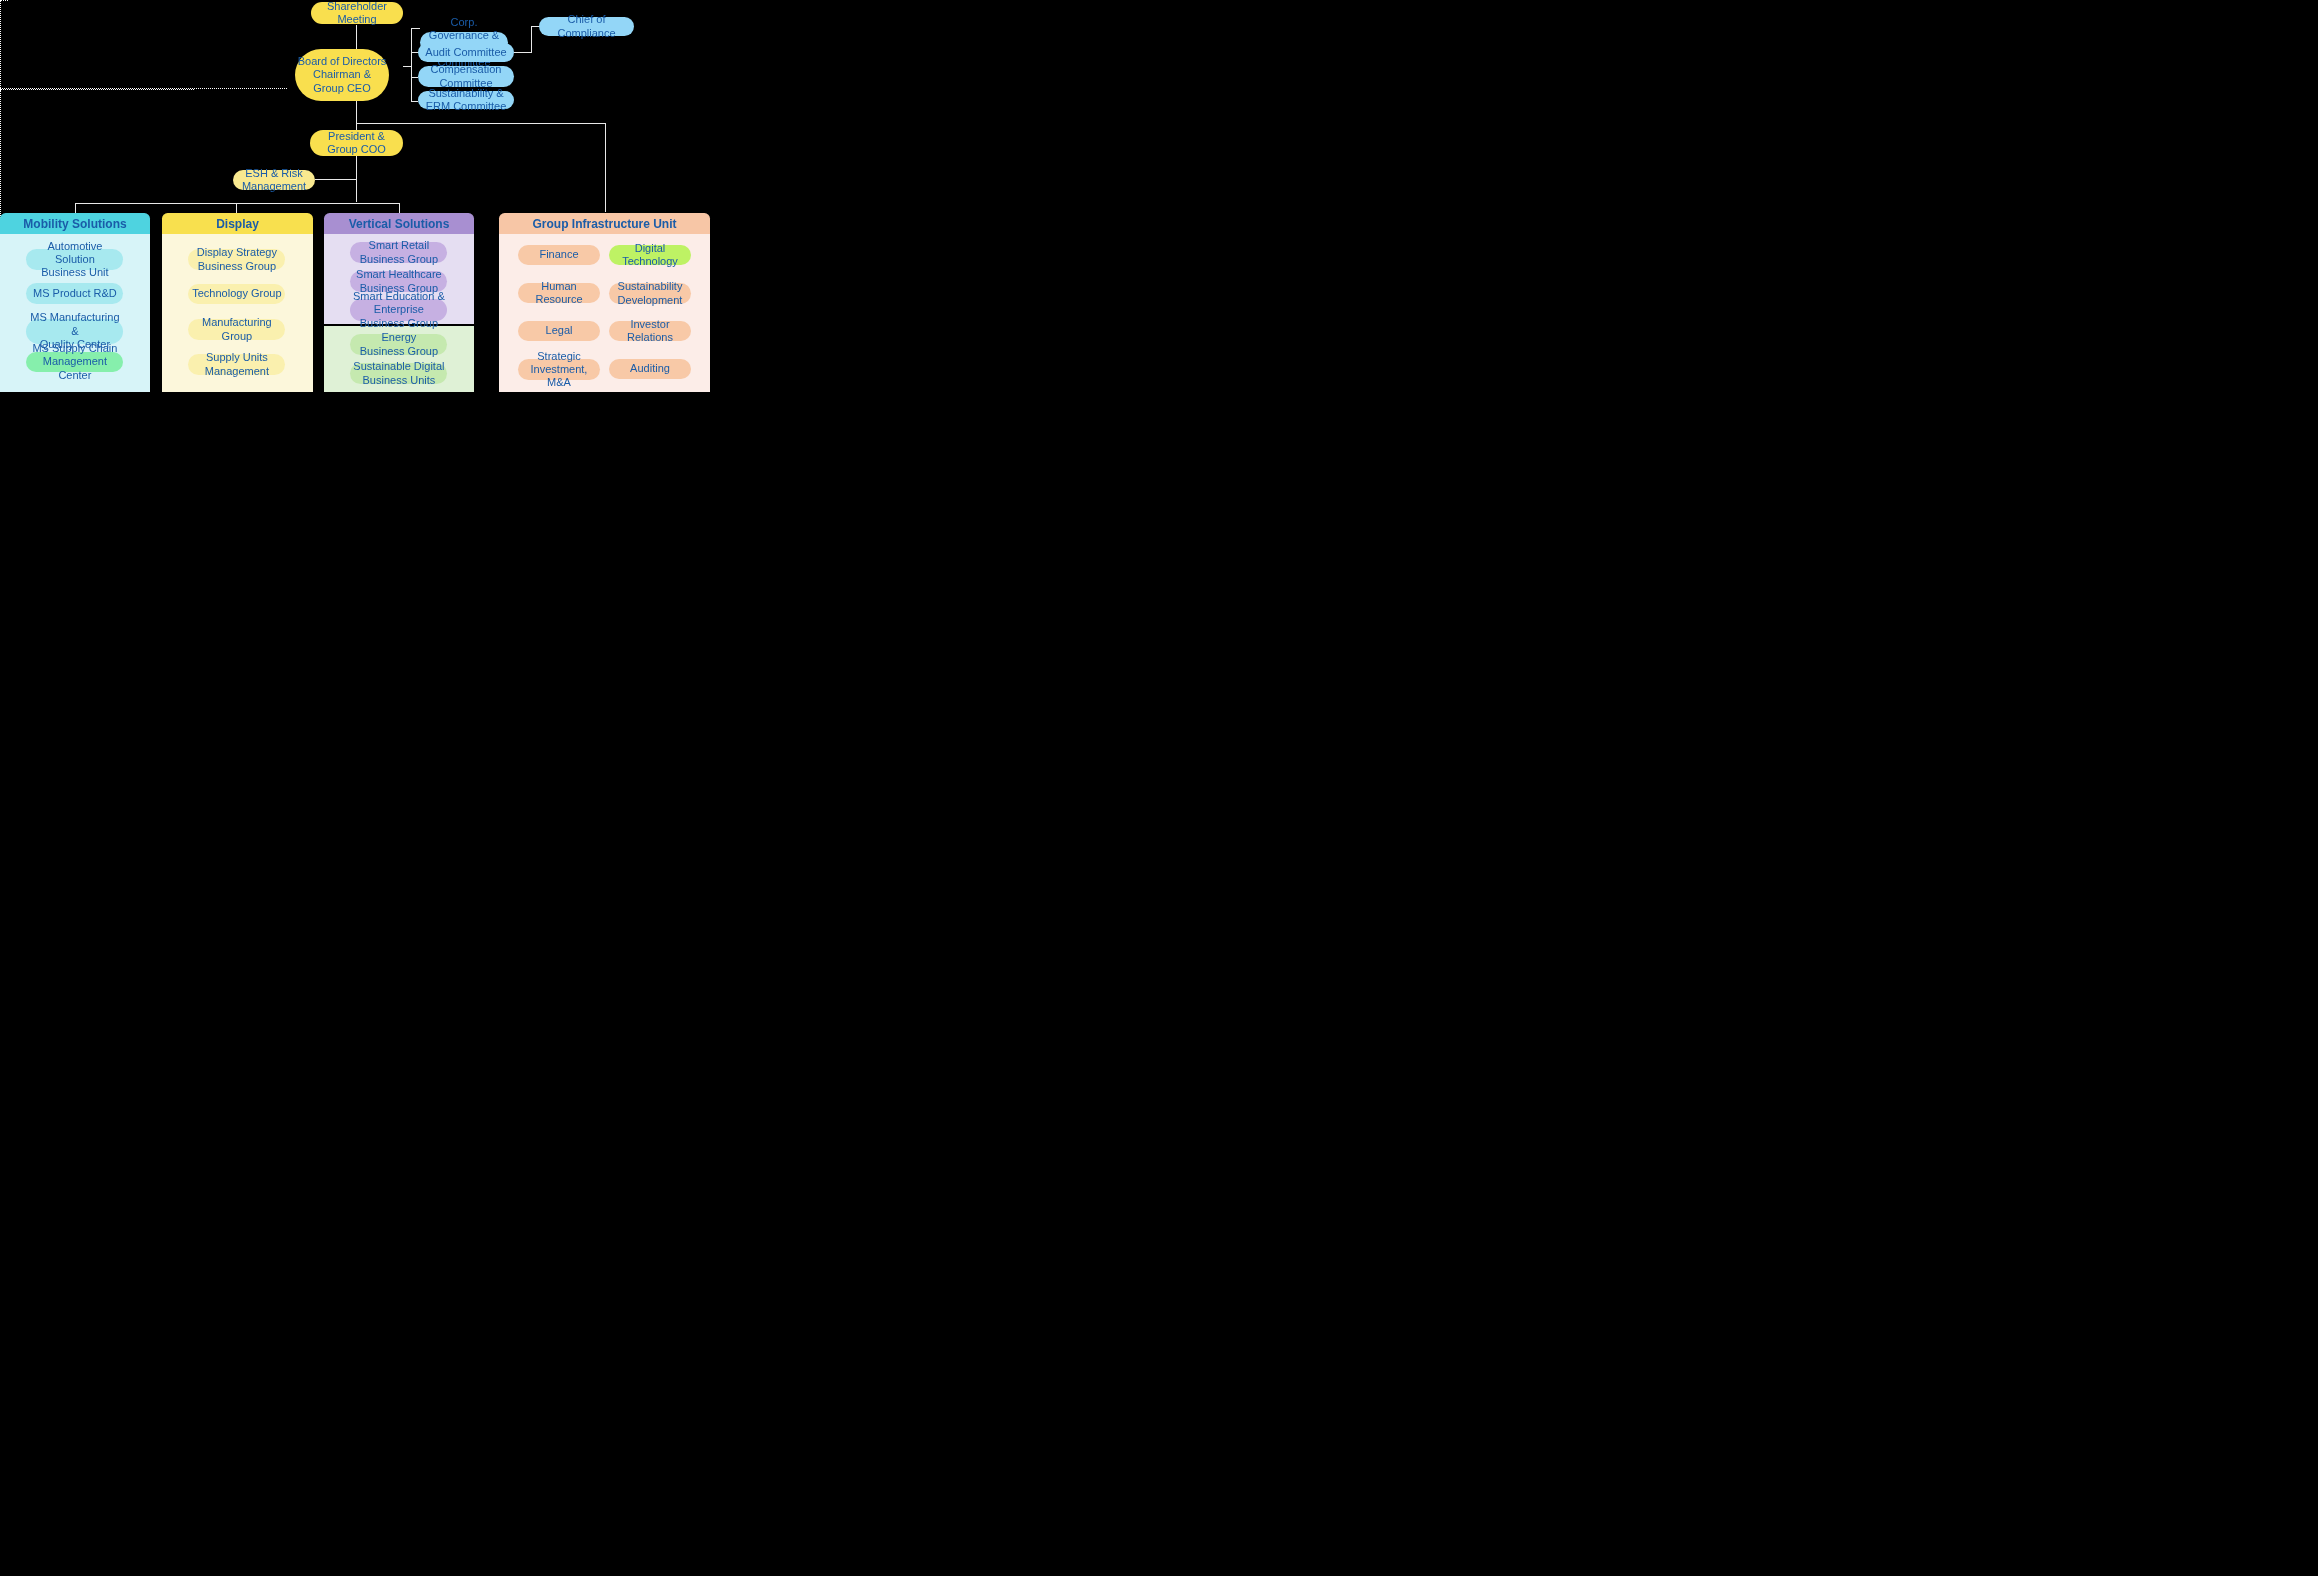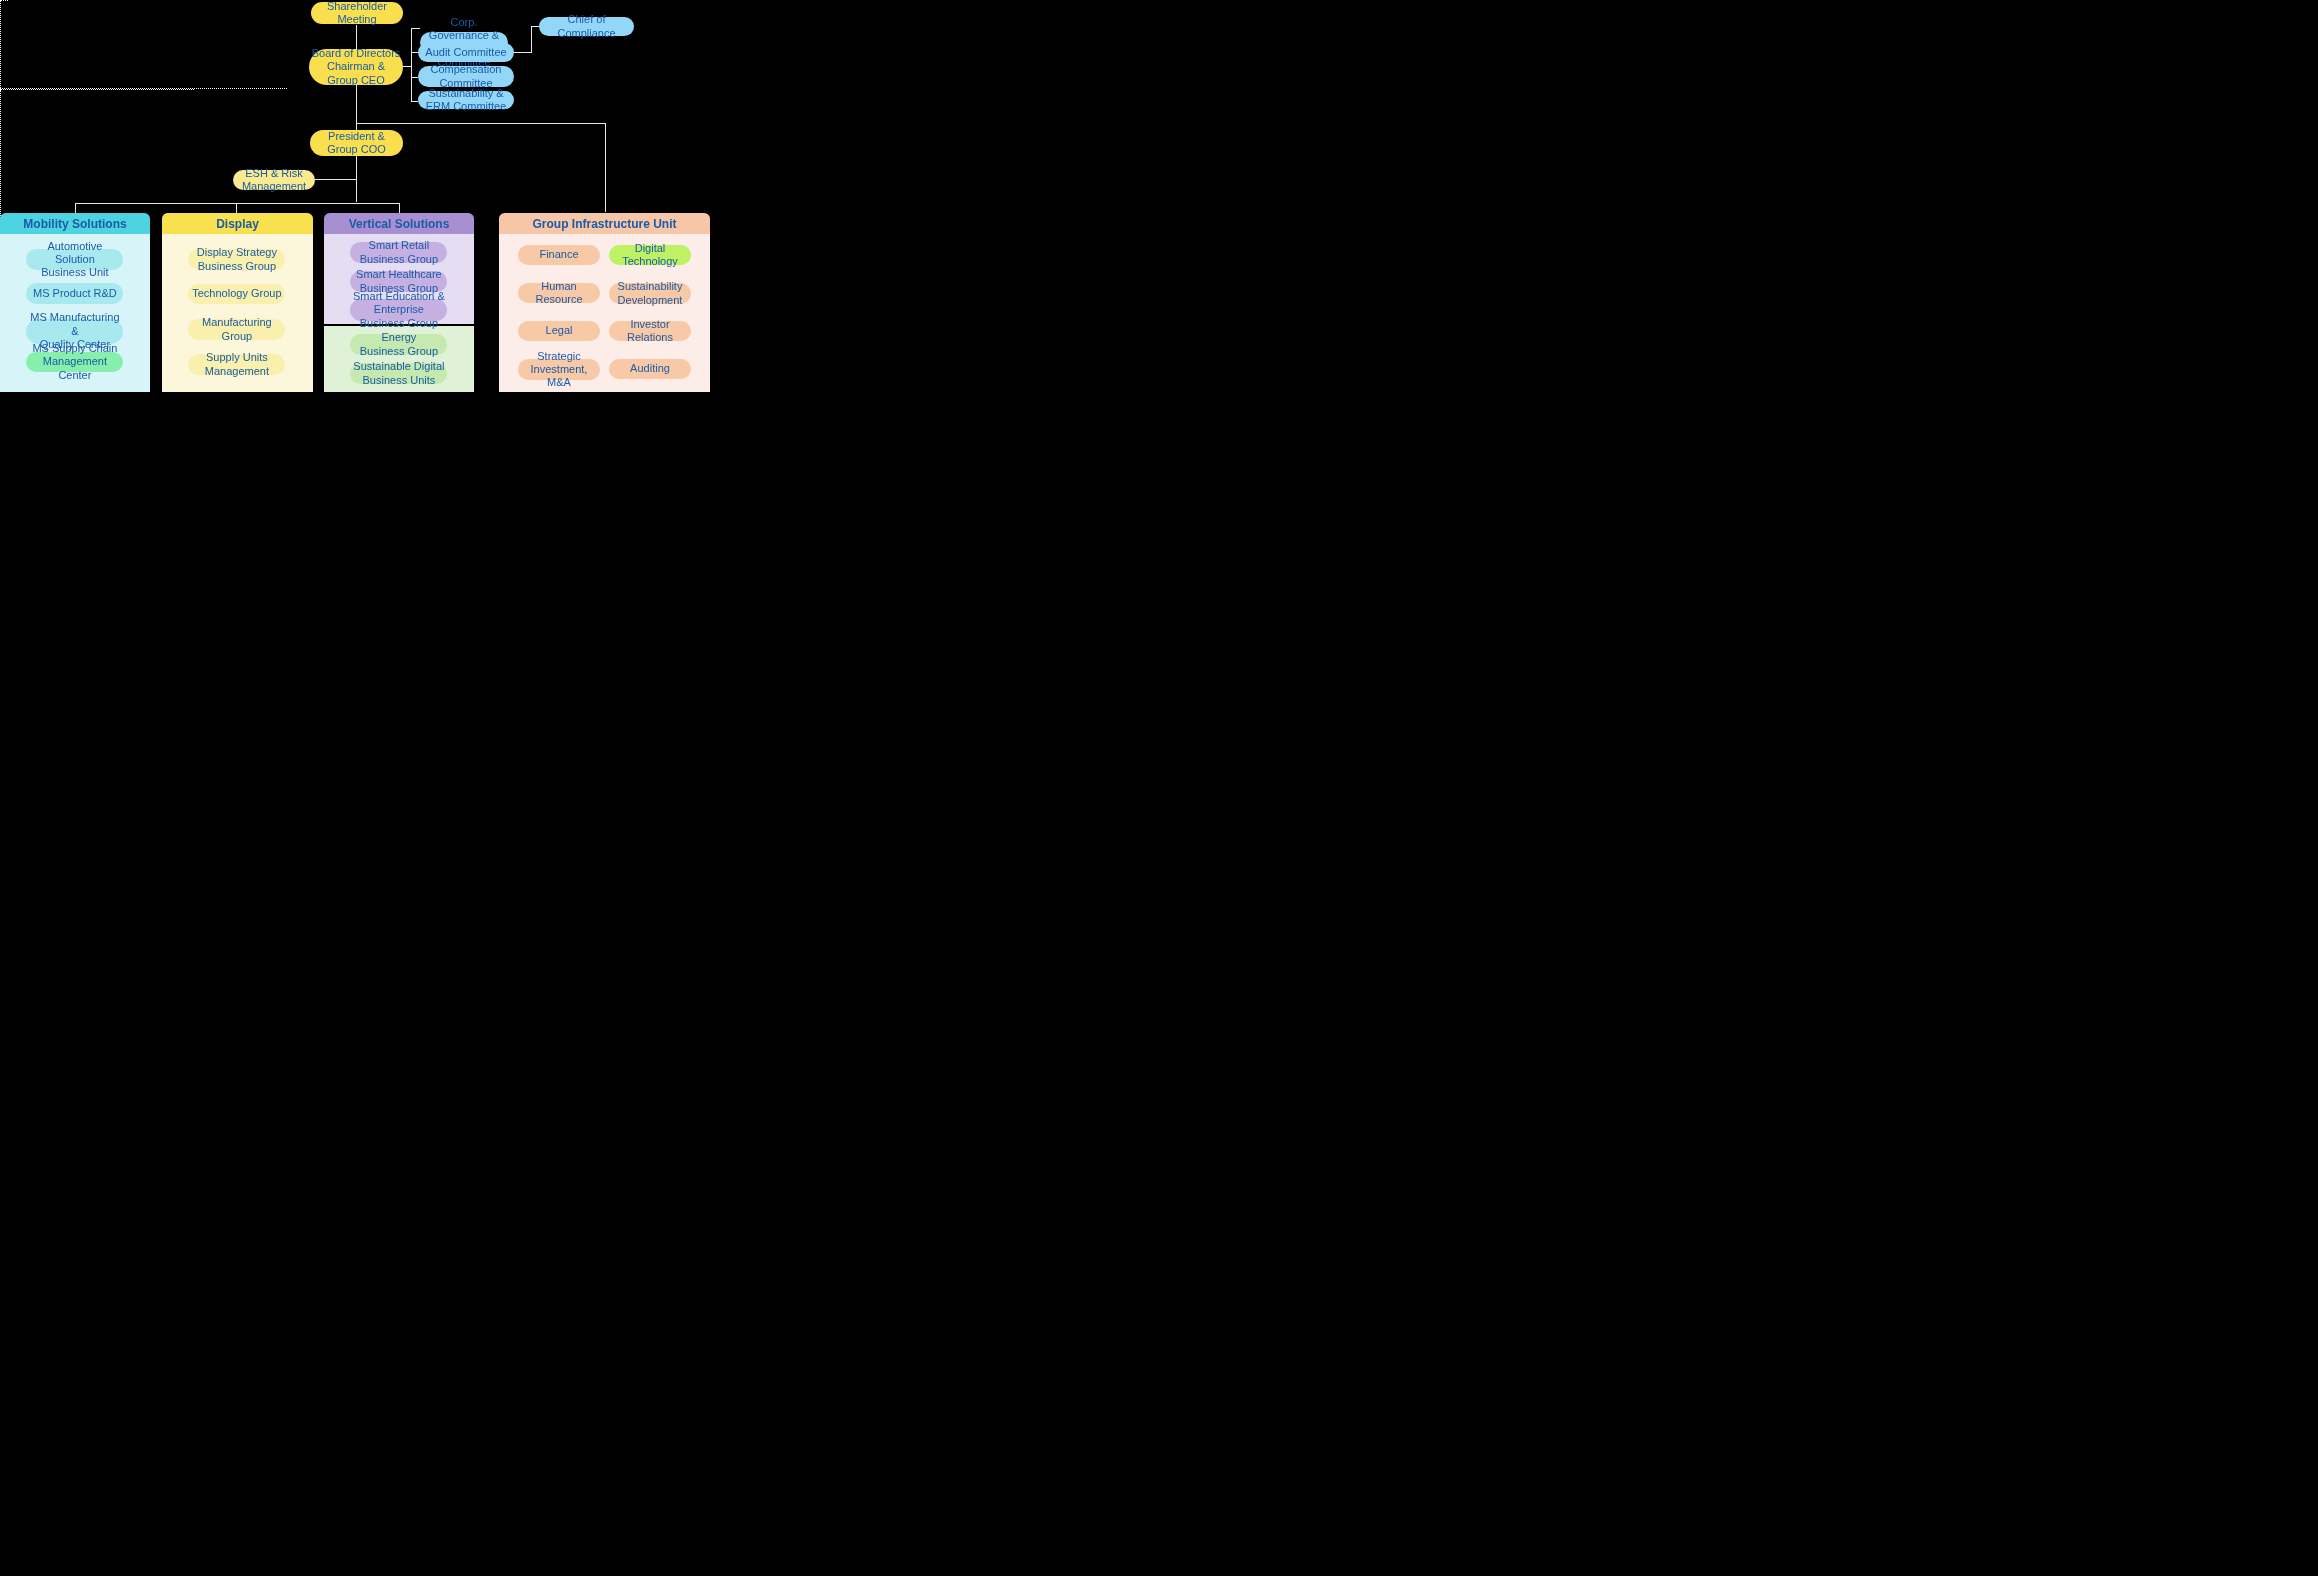--- a/index.html
+++ b/index.html
@@ -68,21 +68,21 @@
   <div class="line h" style="left:315px;top:179px;width:41px"></div>
 
   <div class="dot h" style="left:634px;top:26px;width:8.3px"></div>
   <div class="dot v" style="left:642px;top:26px;height:87px"></div>
   <div class="dot h" style="left:356px;top:113px;width:287px"></div>
   <div class="dot h" style="left:532px;top:51px;width:194px"></div>
   <div class="dot v" style="left:726px;top:51px;height:318px"></div>
 
   <div class="pill n-yellow" style="left:311px;top:2.3px;width:92px;height:22px">Shareholder
 Meeting</div>
-  <div class="pill n-yellow" style="left:309px;top:49px;width:94px;height:36px">Board of Directors
+  <div class="pill n-yellow" style="left:295px;top:49px;width:94px;height:52px">Board of Directors
 Chairman &amp;
 Group CEO</div>
   <div class="pill n-blue" style="left:420px;top:32px;width:88px;height:21px">Corp. Governance &amp;
 Nomination Committee</div>
   <div class="pill n-blue" style="left:418px;top:43px;width:96px;height:19px">Audit Committee</div>
   <div class="pill n-blue" style="left:418px;top:66px;width:96px;height:21px">Compensation
 Committee</div>
   <div class="pill n-blue" style="left:418px;top:91px;width:96px;height:18px">Sustainability &amp;
 ERM Committee</div>
   <div class="pill n-blue" style="left:539px;top:17px;width:95px;height:19px">Chief of Compliance</div>

